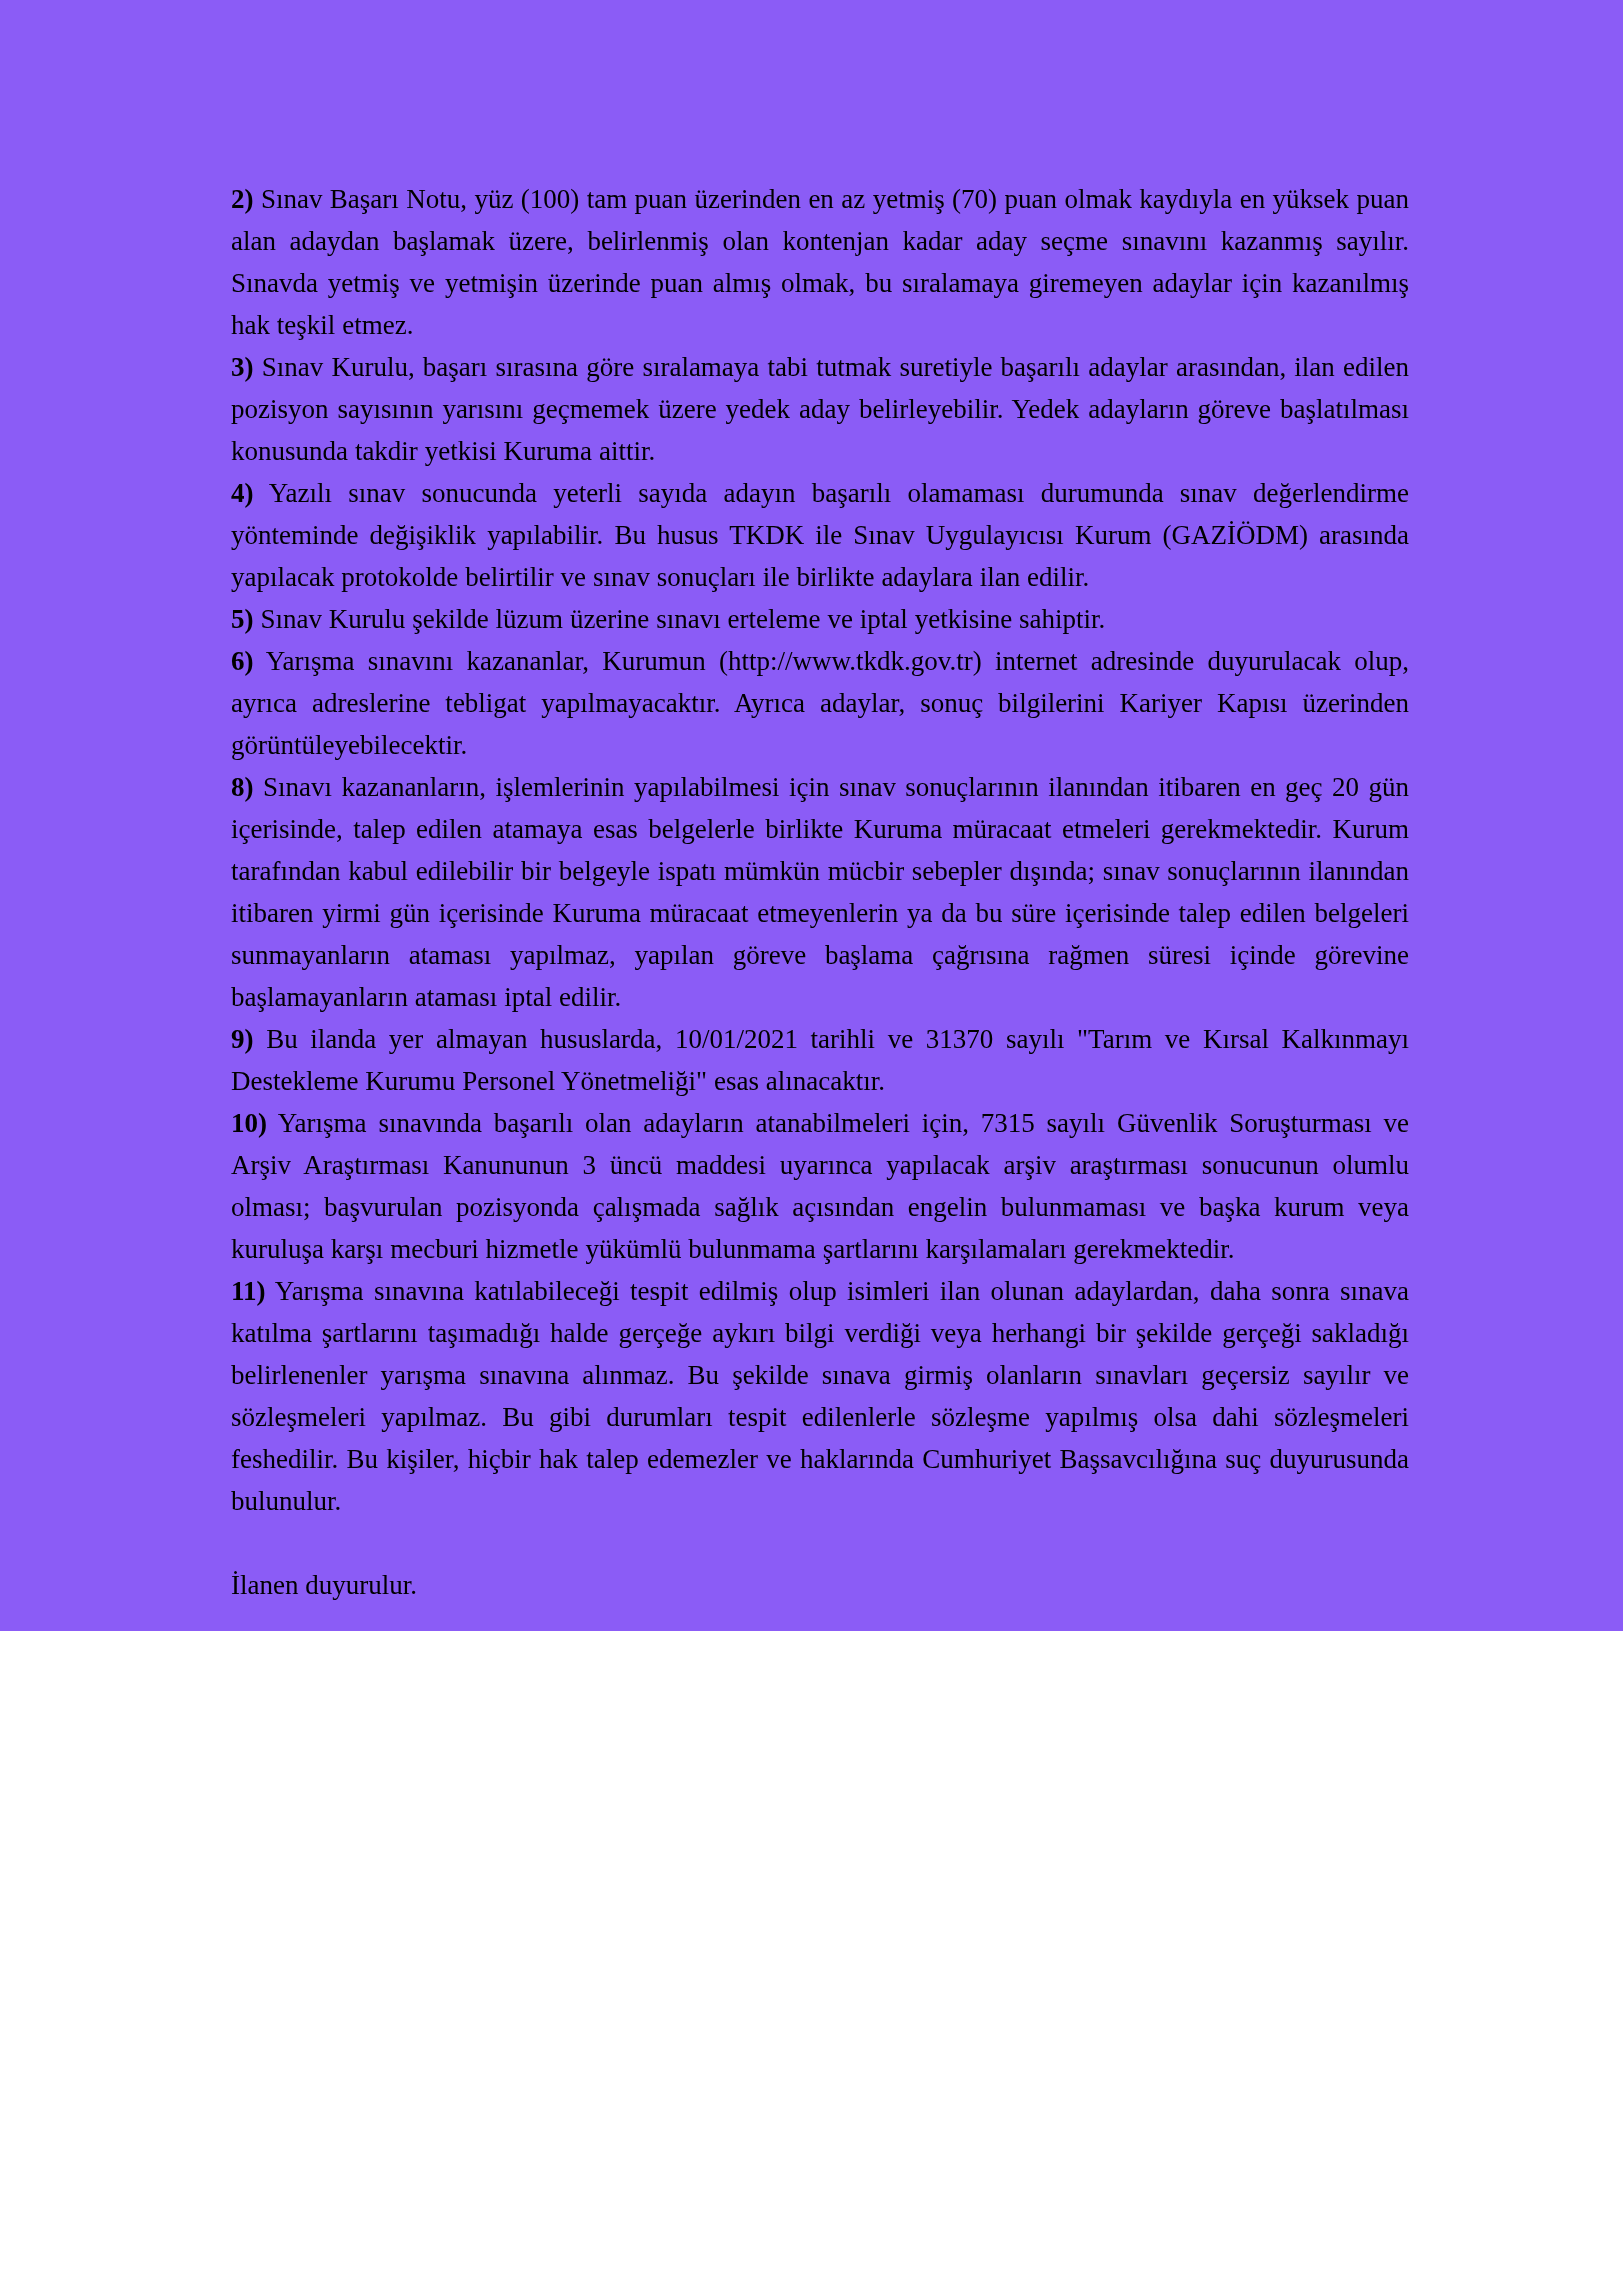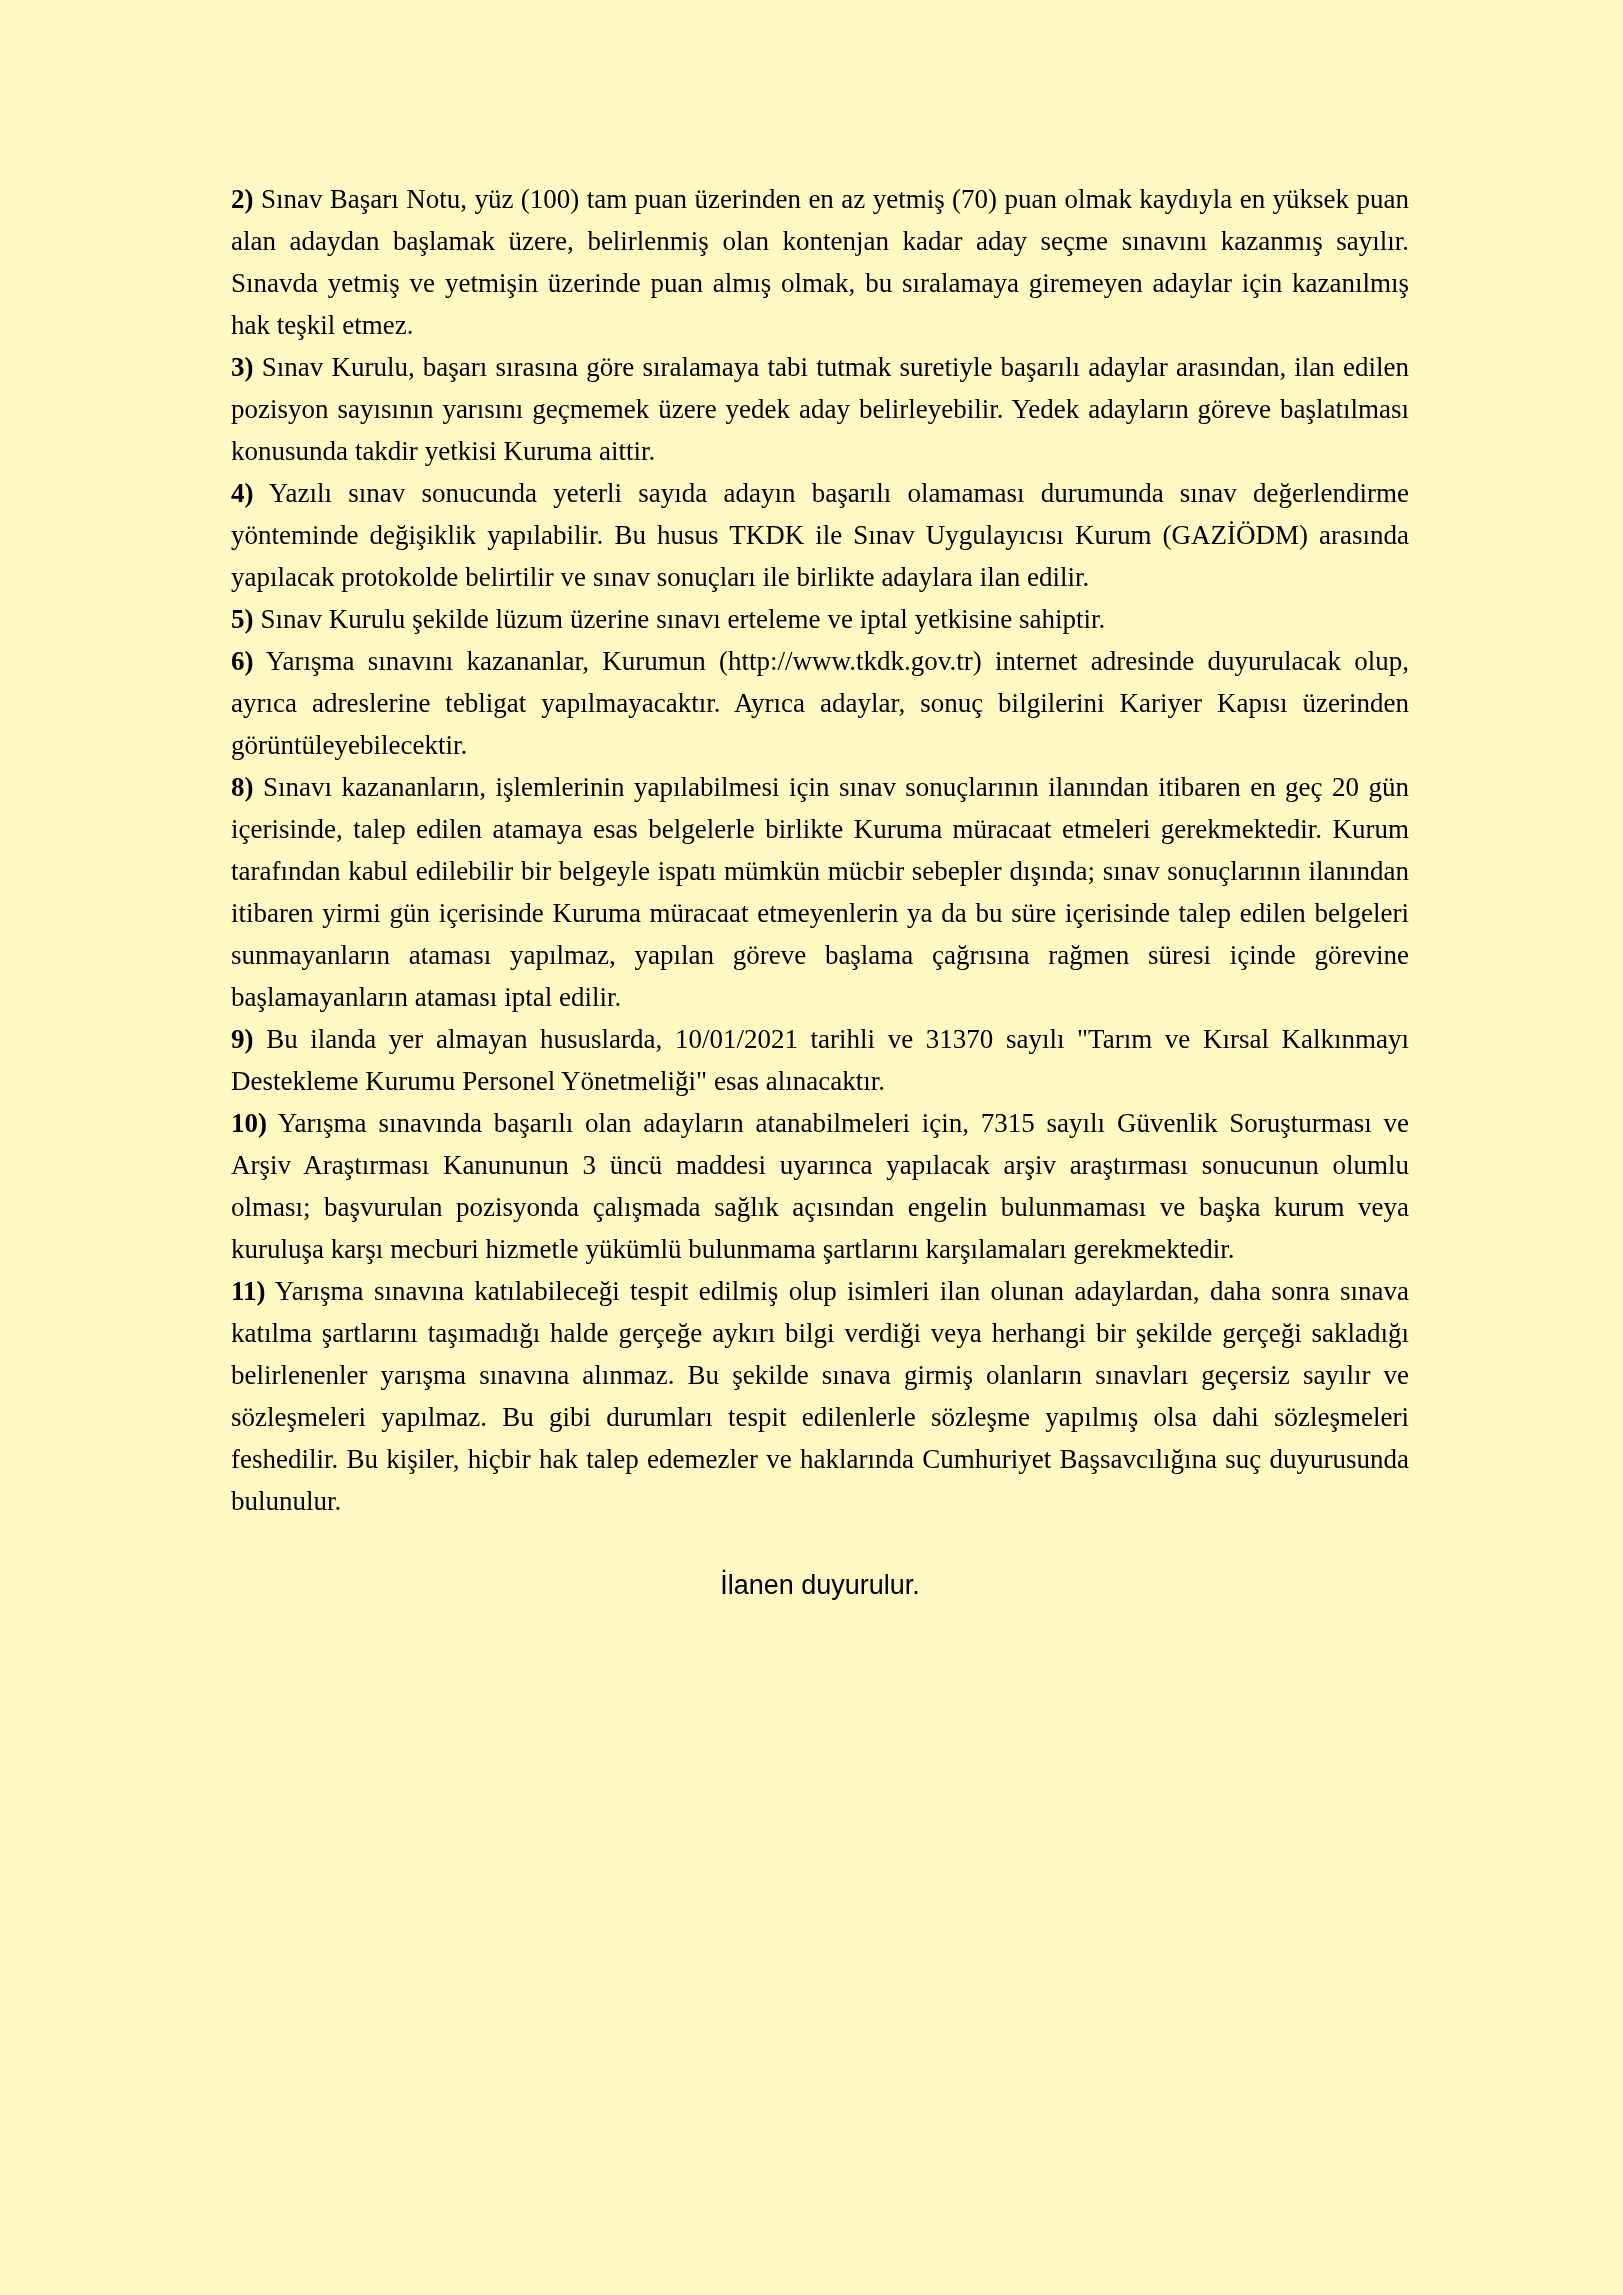--- a/index.html
+++ b/index.html
@@ -3,22 +3,22 @@
 <meta charset="utf-8">
 <style>
   html, body {
     margin: 0;
     padding: 0;
     background: #ffffff;
   }
   .page {
     position: relative;
     width: 1623px;
-    height: 2295px;
-    background: #fef9c3;
+    height: 1631px;
+    background: #8b5cf6;
     box-sizing: border-box;
     overflow: hidden;
   }
   .text-block {
     position: absolute;
     left: 231px;
     top: 178px;
     width: 1178px;
   }
   p.para {
@@ -33,25 +33,25 @@
     -webkit-hyphens: none;
     hyphens: none;
     word-spacing: 0.005em;
   }
   p.para .num {
     font-weight: bold;
   }
   p.closing {
     margin: 0;
     padding: 0;
-    font-family: Liberation Sans, sans-serif;
+    font-family: Liberation Serif, serif;
     font-size: 27px;
     line-height: 42px;
     color: #000000;
-    text-align: center;
+    text-align: left;
   }
   .gap {
     height: 42px;
   }
 </style>
 </head>
 <body>
 
 <div class="page">
   <div class="text-block">

